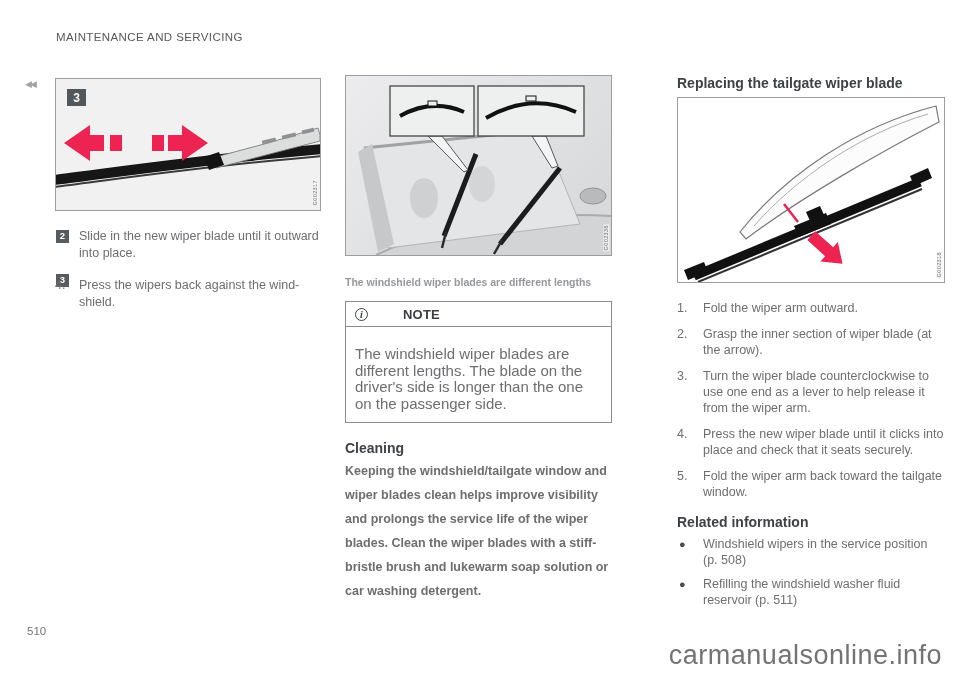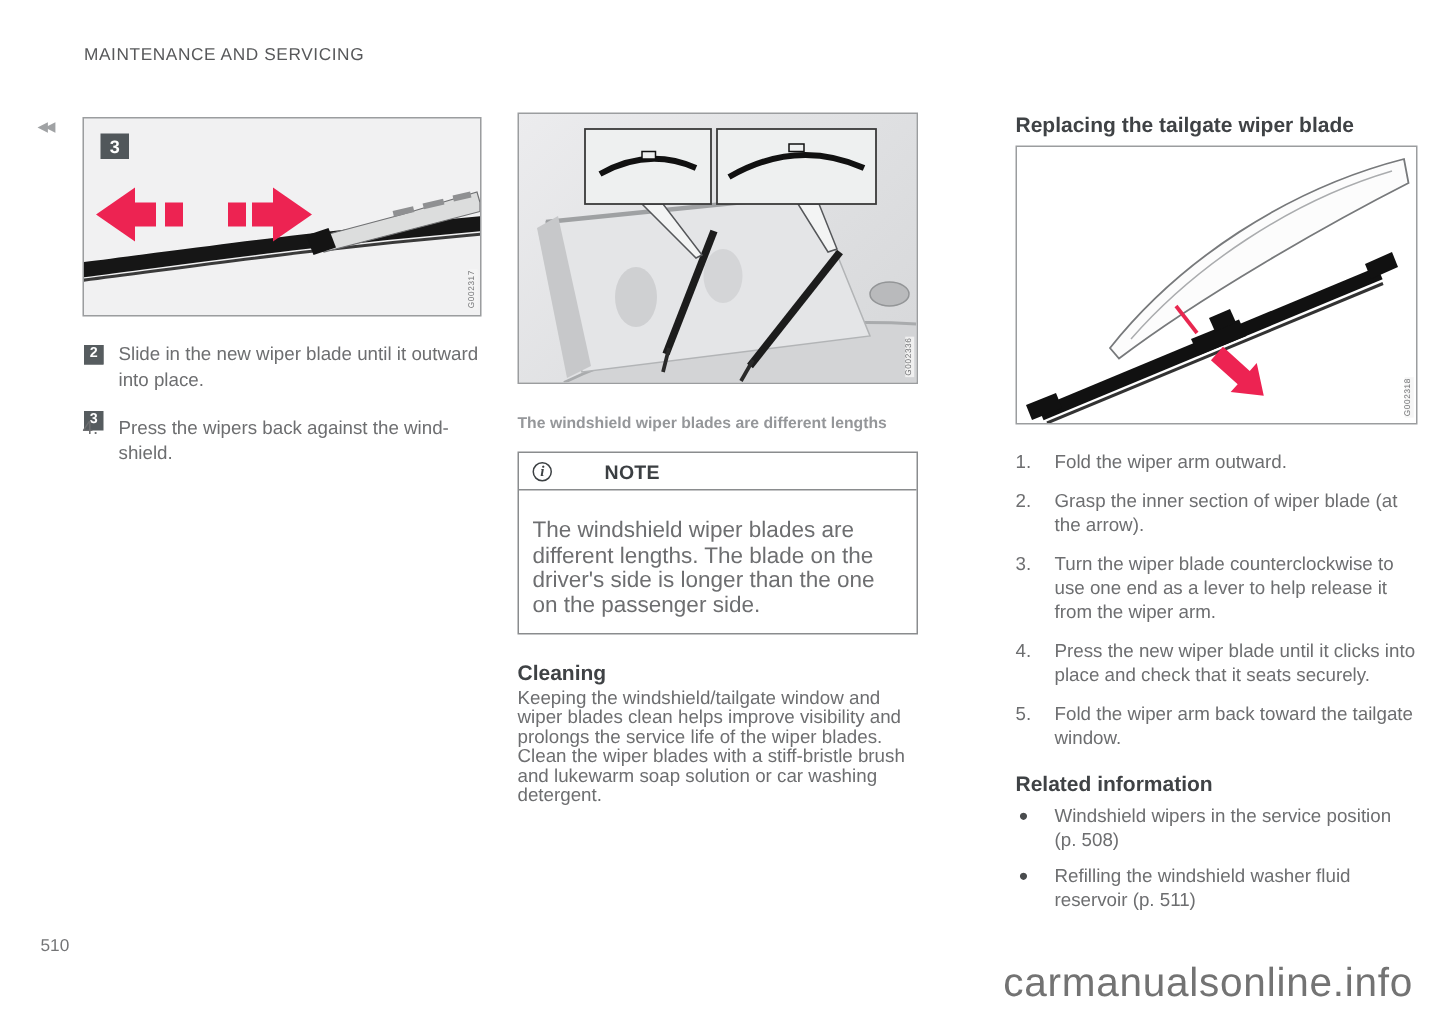--- a/index.html
+++ b/index.html
@@ -54,21 +54,21 @@
                  border-bottom:1px solid #8a8c8e; }
   .info-icon { width:13px; height:13px; border:1.5px solid #3c4043; border-radius:50%;
                display:flex; align-items:center; justify-content:center;
                font-family:"Liberation Serif", serif; font-style:italic;
                font-size:10px; line-height:1; color:#3c4043; font-weight:bold; flex:0 0 auto; }
   .note-title { font-weight:bold; font-size:13px; color:#3b3f42; letter-spacing:0.2px;padding-left:27px; }
   .note-body { padding:7px 9px 10px; font-size:15px; line-height:16.5px; color:#6d6e70;margin-top:12px; }
 
   .section-heading { font-size:14px; font-weight:bold; color:#3f4245; }
   .h-cleaning { margin-top:17px; }
-  .body-text { margin-top:3px; font-size:12.5px; line-height:13px; color:#6d6e70; }
+  .body-text { margin-top:3px; font-size:12.5px; line-height:24px; color:#6d6e70;font-weight:bold; }
 
   .col3 .section-heading.h-top { margin-bottom:0; }
   .rsteps { margin-top:17px; }
   .rstep { position:relative; padding-left:26px; margin-bottom:10px;
            font-size:12.5px; line-height:16px; color:#6d6e70; }
   .rstep .plain { position:absolute; left:0; top:0; }
   .h-related { margin-top:14px; }
   .bullets { margin-top:6px; }
   .bullet-item { position:relative; padding-left:26px; margin-bottom:8px;
                  font-size:12.5px; line-height:16px; color:#6d6e70; }

